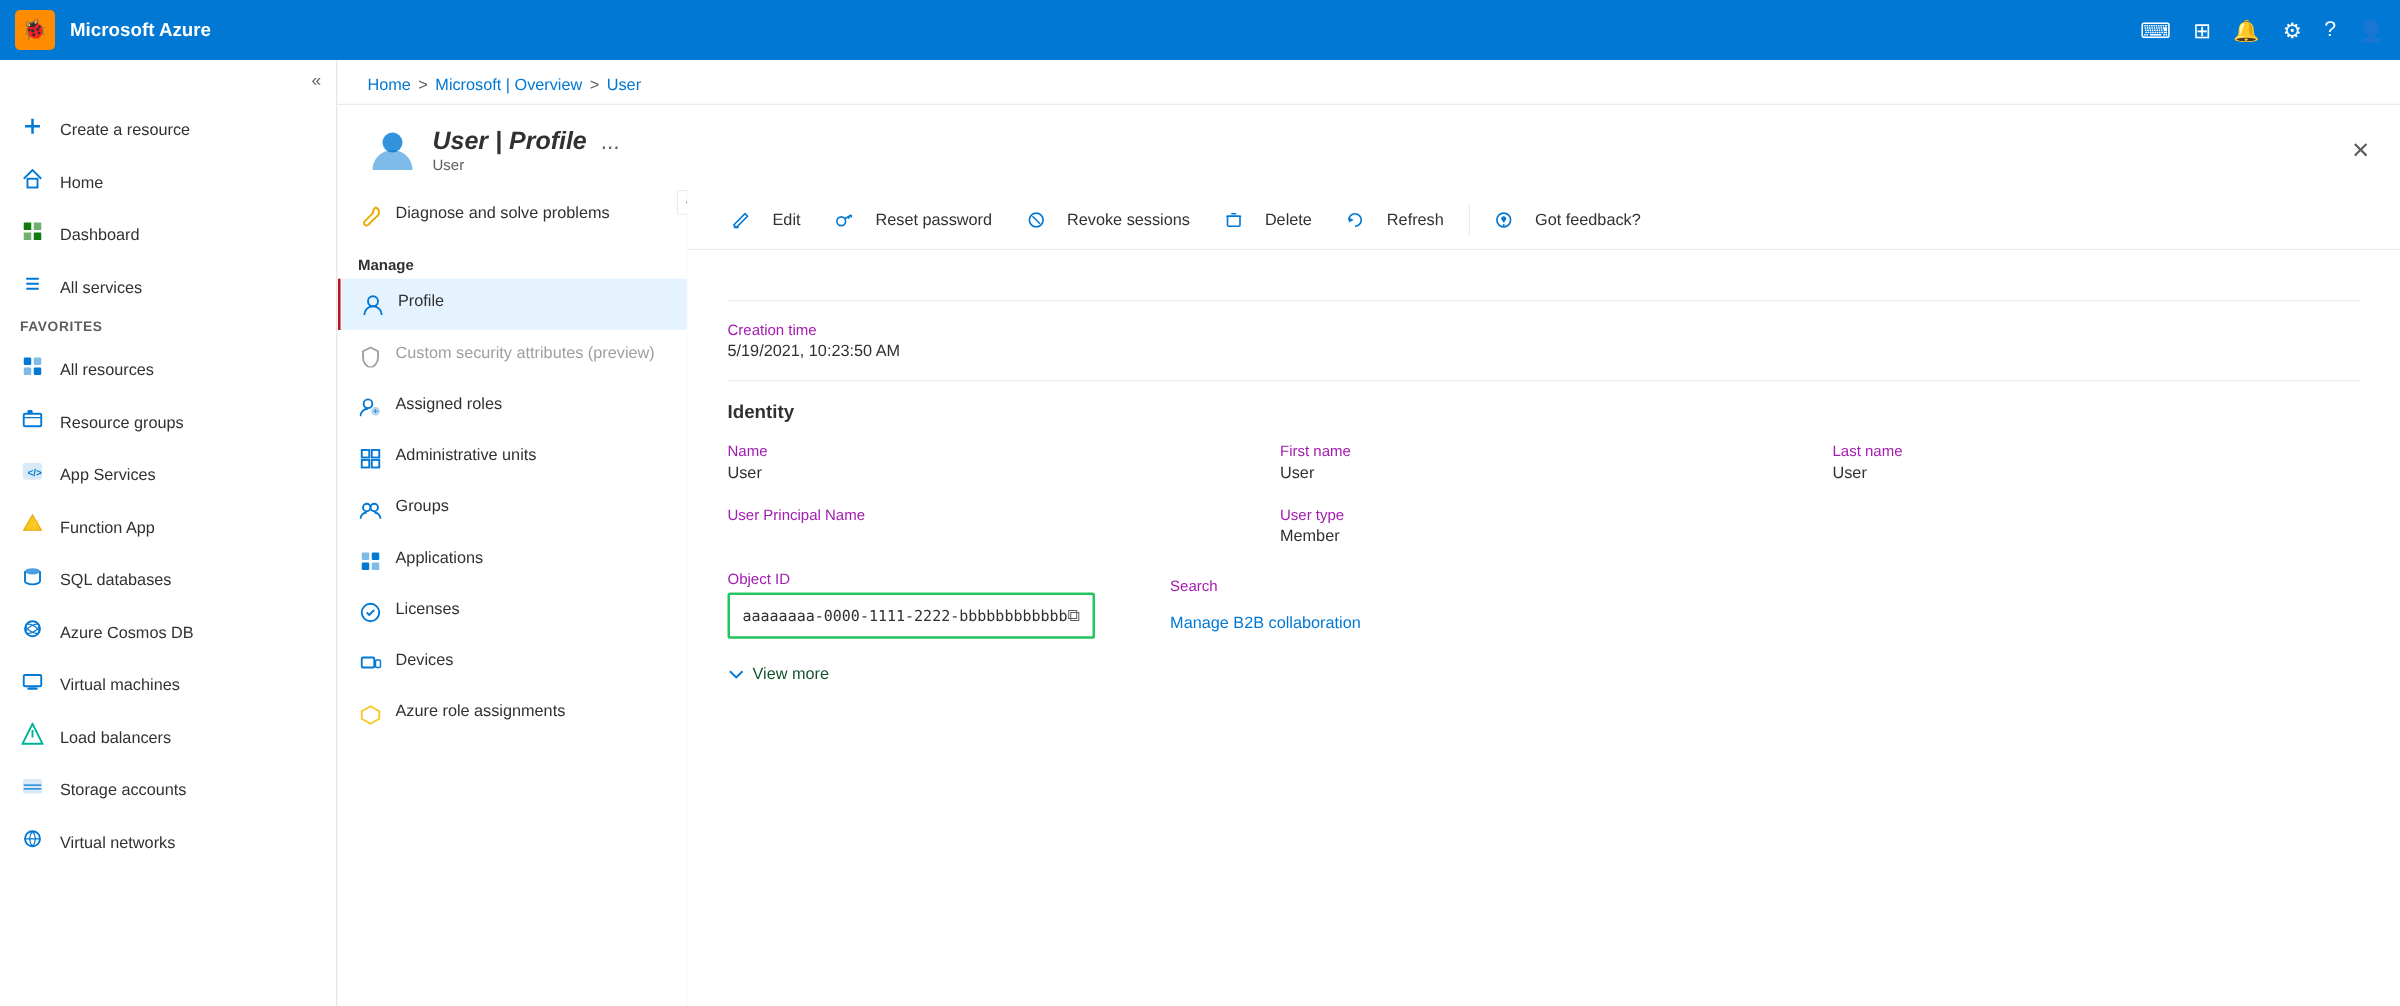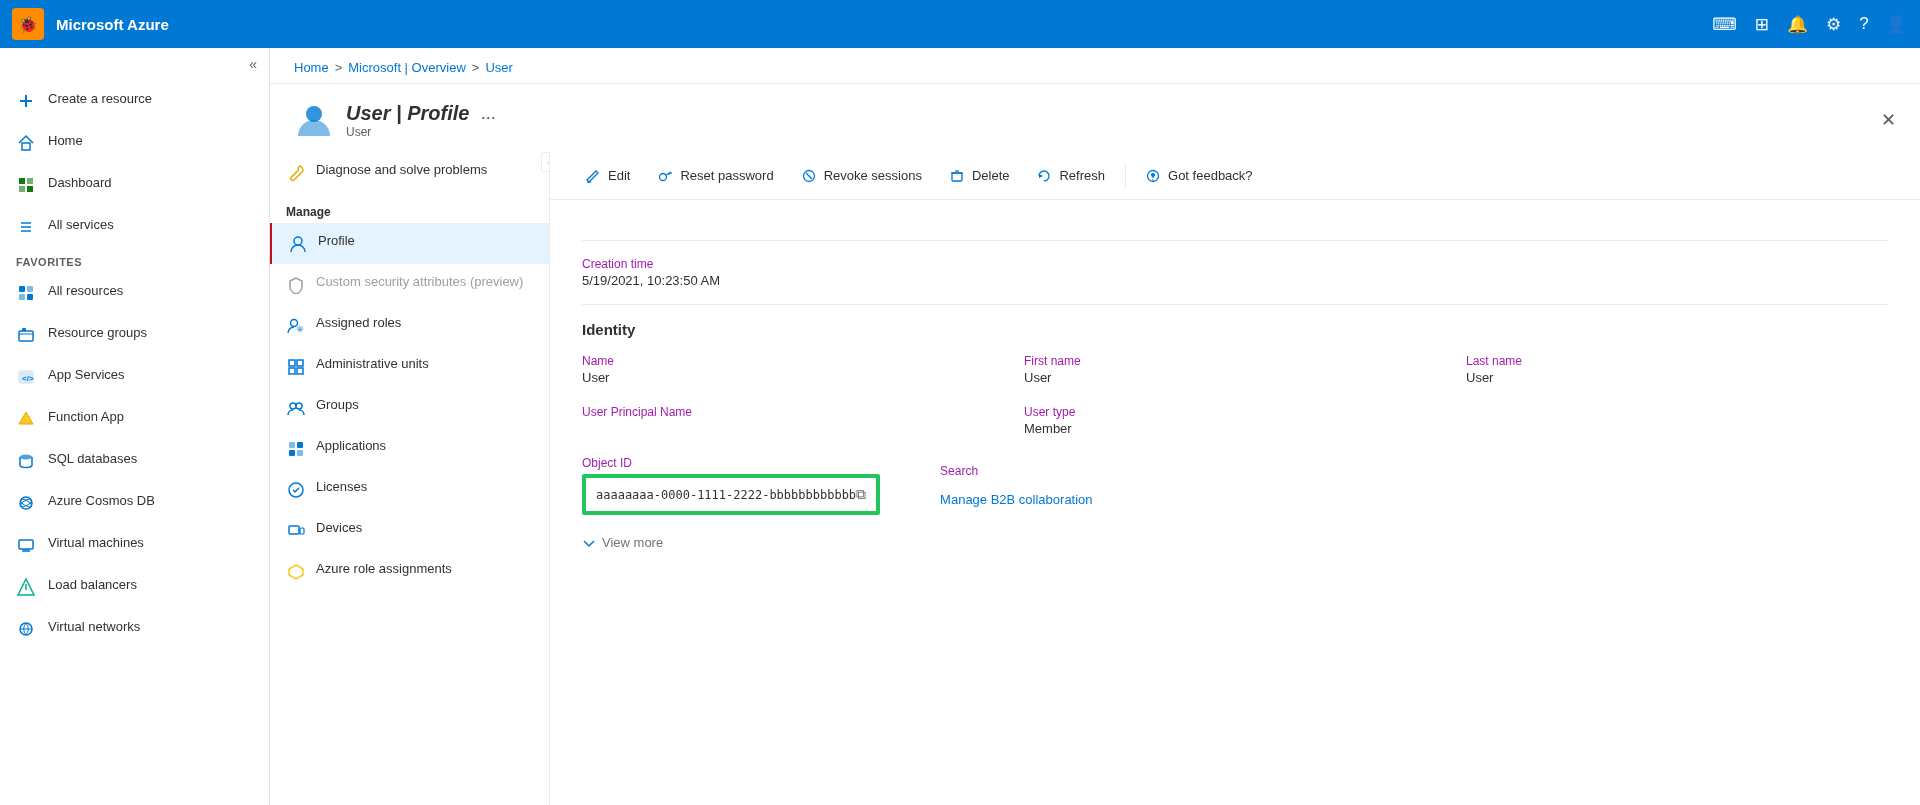--- a/index.html
+++ b/index.html
@@ -30,21 +30,21 @@
     .layout { display: flex; height: calc(100vh - 48px); }
 
     
     .sidebar {
       width: 270px; background: #fff; border-right: 1px solid #e0e0e0;
       display: flex; flex-direction: column; overflow-y: auto; flex-shrink: 0;
     }
     .sidebar-collapse { display: flex; justify-content: flex-end; padding: 8px 12px; }
     .sidebar-collapse span { cursor: pointer; color: #605e5c; font-size: 14px; }
     .sidebar-item {
-      display: flex; align-items: flex-start; gap: 12px; padding: 11px 16px;
+      display: flex; align-items: flex-end; gap: 12px; padding: 11px 16px;
       cursor: pointer; color: #323130; font-size: 13px;
     }
     .sidebar-item-icon { width: 20px; height: 20px; flex-shrink: 0; display: flex; align-items: center; justify-content: center; }
     .sidebar-section-label {
       padding: 8px 16px 4px; font-size: 11px; font-weight: 700;
       color: #605e5c; text-transform: uppercase; letter-spacing: 0.5px;
     }
 
     
     .main { flex: 1; display: flex; flex-direction: column; overflow: hidden; background: #fff; }
@@ -95,21 +95,21 @@
 
     
     .right-panel { flex: 1; overflow-y: auto; padding: 0; background: #fff; position: relative; }
 
     
     .toolbar {
       display: flex; align-items: center; gap: 4px; padding: 10px 24px;
       border-bottom: 1px solid #edebe9; background: #fff;
     }
     .toolbar-btn {
-      display: flex; align-items: center; gap: 8px; padding: 6px 12px;
+      display: flex; align-items: center; gap: 18px; padding: 6px 12px;
       cursor: pointer; color: #323130; font-size: 13px; background: none; border: none;
       border-radius: 2px;
     }
     .toolbar-divider { width: 1px; height: 24px; background: #edebe9; margin: 0 4px; }
 
     
     .profile-content { padding: 24px 32px; }
 
     .section-divider { height: 1px; background: #edebe9; margin: 16px 0; }
     .info-label { font-size: 12px; color: #a21caf; margin-bottom: 2px; }
@@ -117,31 +117,31 @@
 
     .creation-time { margin-bottom: 8px; }
 
     .identity-section { margin-top: 16px; }
     .identity-title { font-size: 15px; font-weight: 700; color: #323130; margin-bottom: 16px; }
 
     .identity-grid { display: grid; grid-template-columns: 1fr 1fr 1fr; gap: 20px; margin-bottom: 20px; }
     .identity-col { }
 
     .object-id-box {
-      border: 4px solid #22c55e; border-radius: 2px; padding: 8px 10px;
+      border: 2px solid #22c55e; border-radius: 2px; padding: 8px 10px;
       display: flex; align-items: center; justify-content: space-between;
       background: #fff; max-width: 380px;
     }
     .object-id-value { font-size: 12px; color: #323130; font-family: monospace; }
     .copy-icon { cursor: pointer; color: #605e5c; font-size: 14px; }
 
     .issuer-section { display: flex; flex-direction: column; gap: 4px; }
     .manage-b2b { color: #0078d4; cursor: pointer; font-size: 13px; text-decoration: none; }
 
-    .view-more { display: flex; align-items: center; gap: 6px; cursor: pointer; color: #737373; font-size: 13px; margin-top: 20px; }
+    .view-more { display: flex; align-items: center; gap: 6px; cursor: pointer; color: #14532d; font-size: 13px; margin-top: 20px; }
     .icon-sm { width: 16px; height: 16px; }
 
     
     ::-webkit-scrollbar { width: 6px; }
     ::-webkit-scrollbar-track { background: #f3f2f1; }
     ::-webkit-scrollbar-thumb { background: #c8c6c4; border-radius: 3px; }
   </style>
 </head>
 <body>
 
@@ -280,20 +280,30 @@
         <svg width="18" height="18" viewBox="0 0 18 18">
             <polygon points="9,1 17,17 1,17" fill="none" stroke="#00b294" stroke-width="1.5"></polygon>
             <line x1="9" y1="6" x2="9" y2="12" stroke="#00b294" stroke-width="1.5"></line>
           </svg>
       </div>
       <span>Load balancers</span>
     </div>
     <div class="sidebar-item">
       <div class="sidebar-item-icon">
         <svg width="18" height="18" viewBox="0 0 18 18">
+            <rect x="2" y="4" width="14" height="10" rx="1" fill="#0078d4" opacity="0.15" stroke="#0078d4" stroke-width="1.5"></rect>
+            <line x1="2" y1="8" x2="16" y2="8" stroke="#0078d4" stroke-width="1"></line>
+            <line x1="2" y1="11" x2="16" y2="11" stroke="#0078d4" stroke-width="1"></line>
+          </svg>
+      </div>
+      <span>Storage accounts</span>
+    </div>
+    <div class="sidebar-item">
+      <div class="sidebar-item-icon">
+        <svg width="18" height="18" viewBox="0 0 18 18">
             <circle cx="9" cy="9" r="6" fill="none" stroke="#0078d4" stroke-width="1.5"></circle>
             <path d="M3 9h12M9 3a9 9 0 0 1 0 12M9 3a9 9 0 0 0 0 12" fill="none" stroke="#0078d4" stroke-width="1"></path>
           </svg>
       </div>
       <span>Virtual networks</span>
     </div>
   </div>
 
   <div class="main">
 

